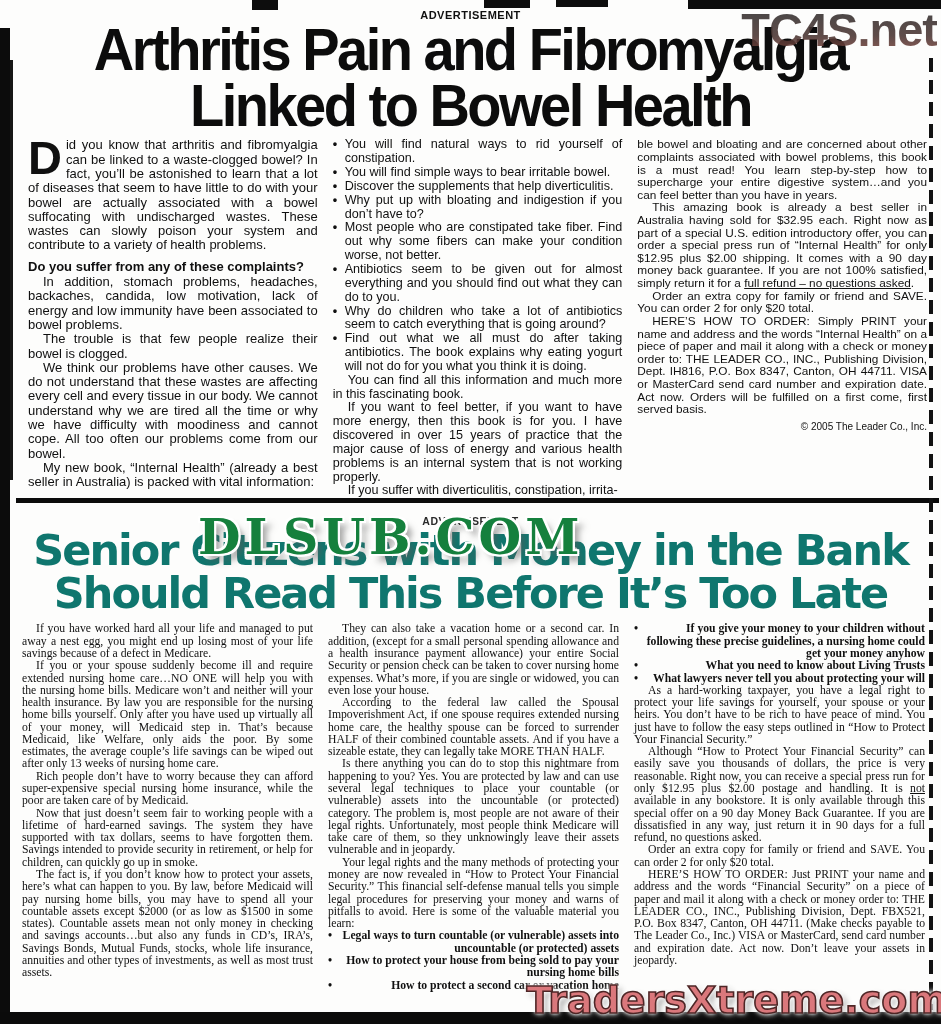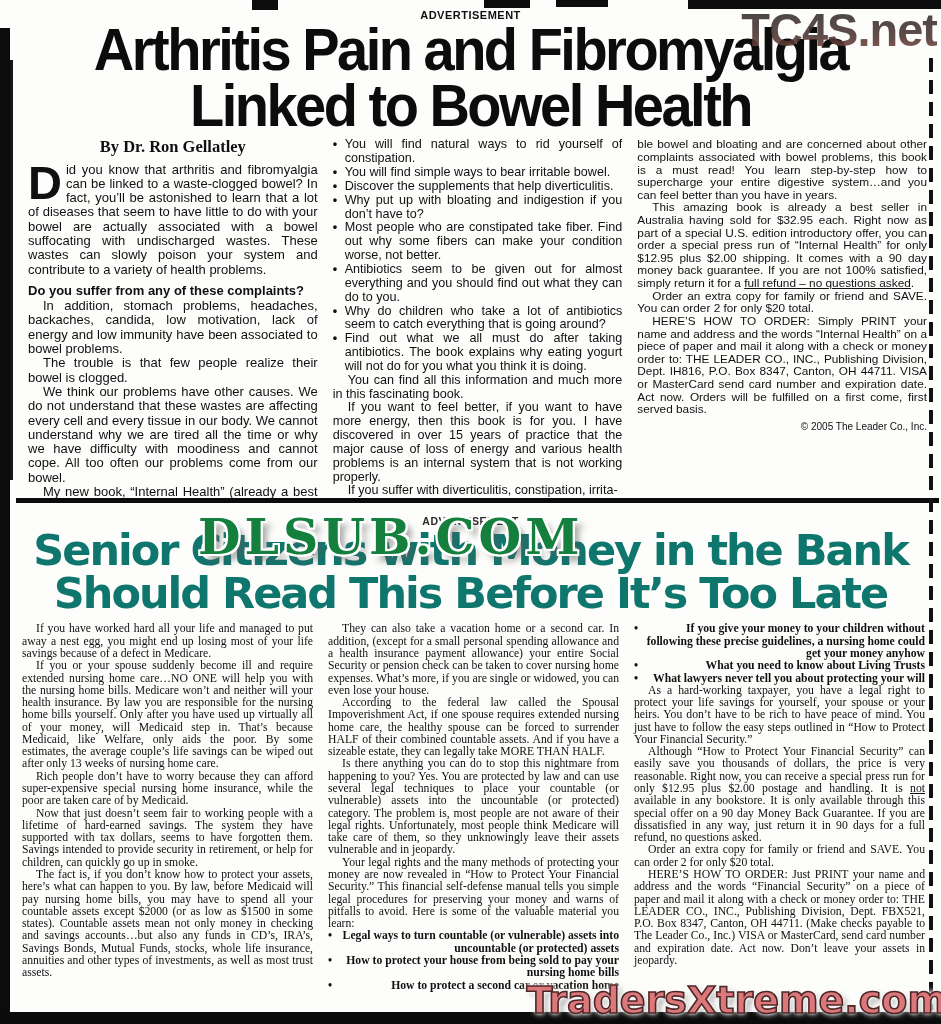--- a/index.html
+++ b/index.html
@@ -79,21 +79,20 @@
   <div class="wm-tc4s">TC4S.net</div>
   <div class="wm-dlsub">DLSUB.COM</div>
   <div class="wm-traders">TradersXtreme.com</div>
 
   <section>
     <div class="kicker">ADVERTISEMENT</div>
     <h1 class="h1"><span>Arthritis Pain and Fibromyalgia</span><br><span>Linked to Bowel Health</span></h1>
 
     <div class="cols ad1-cols">
       <div class="col c1">
-        <div class="byline">By Dr. Ron Gellatley</div>
         <p><span class="dropcap">D</span><span>id you know that arthritis and fibromyalgia can be linked to a waste-clogged bowel? In fact, you’ll be astonished to learn that a lot of diseases that seem to have little to do with your bowel are actually associated with a bowel suffocating with undischarged wastes. These wastes can slowly poison your system and contribute to a variety of health problems.</span></p>
         <p class="subhead">Do you suffer from any of these complaints?</p>
         <p class="ind">In addition, stomach problems, headaches, backaches, candida, low motivation, lack of energy and low immunity have been associated to bowel problems.</p>
         <p class="ind">The trouble is that few people realize their bowel is clogged.</p>
         <p class="ind">We think our problems have other causes. We do not understand that these wastes are affecting every cell and every tissue in our body. We cannot understand why we are tired all the time or why we have difficulty with moodiness and cannot cope. All too often our problems come from our bowel.</p>
         <p class="ind">My new book, “Internal Health”  (already a best seller in Australia) is packed with vital information:</p>
       </div>
 
       <div class="col c2">
         <ul class="bul">

